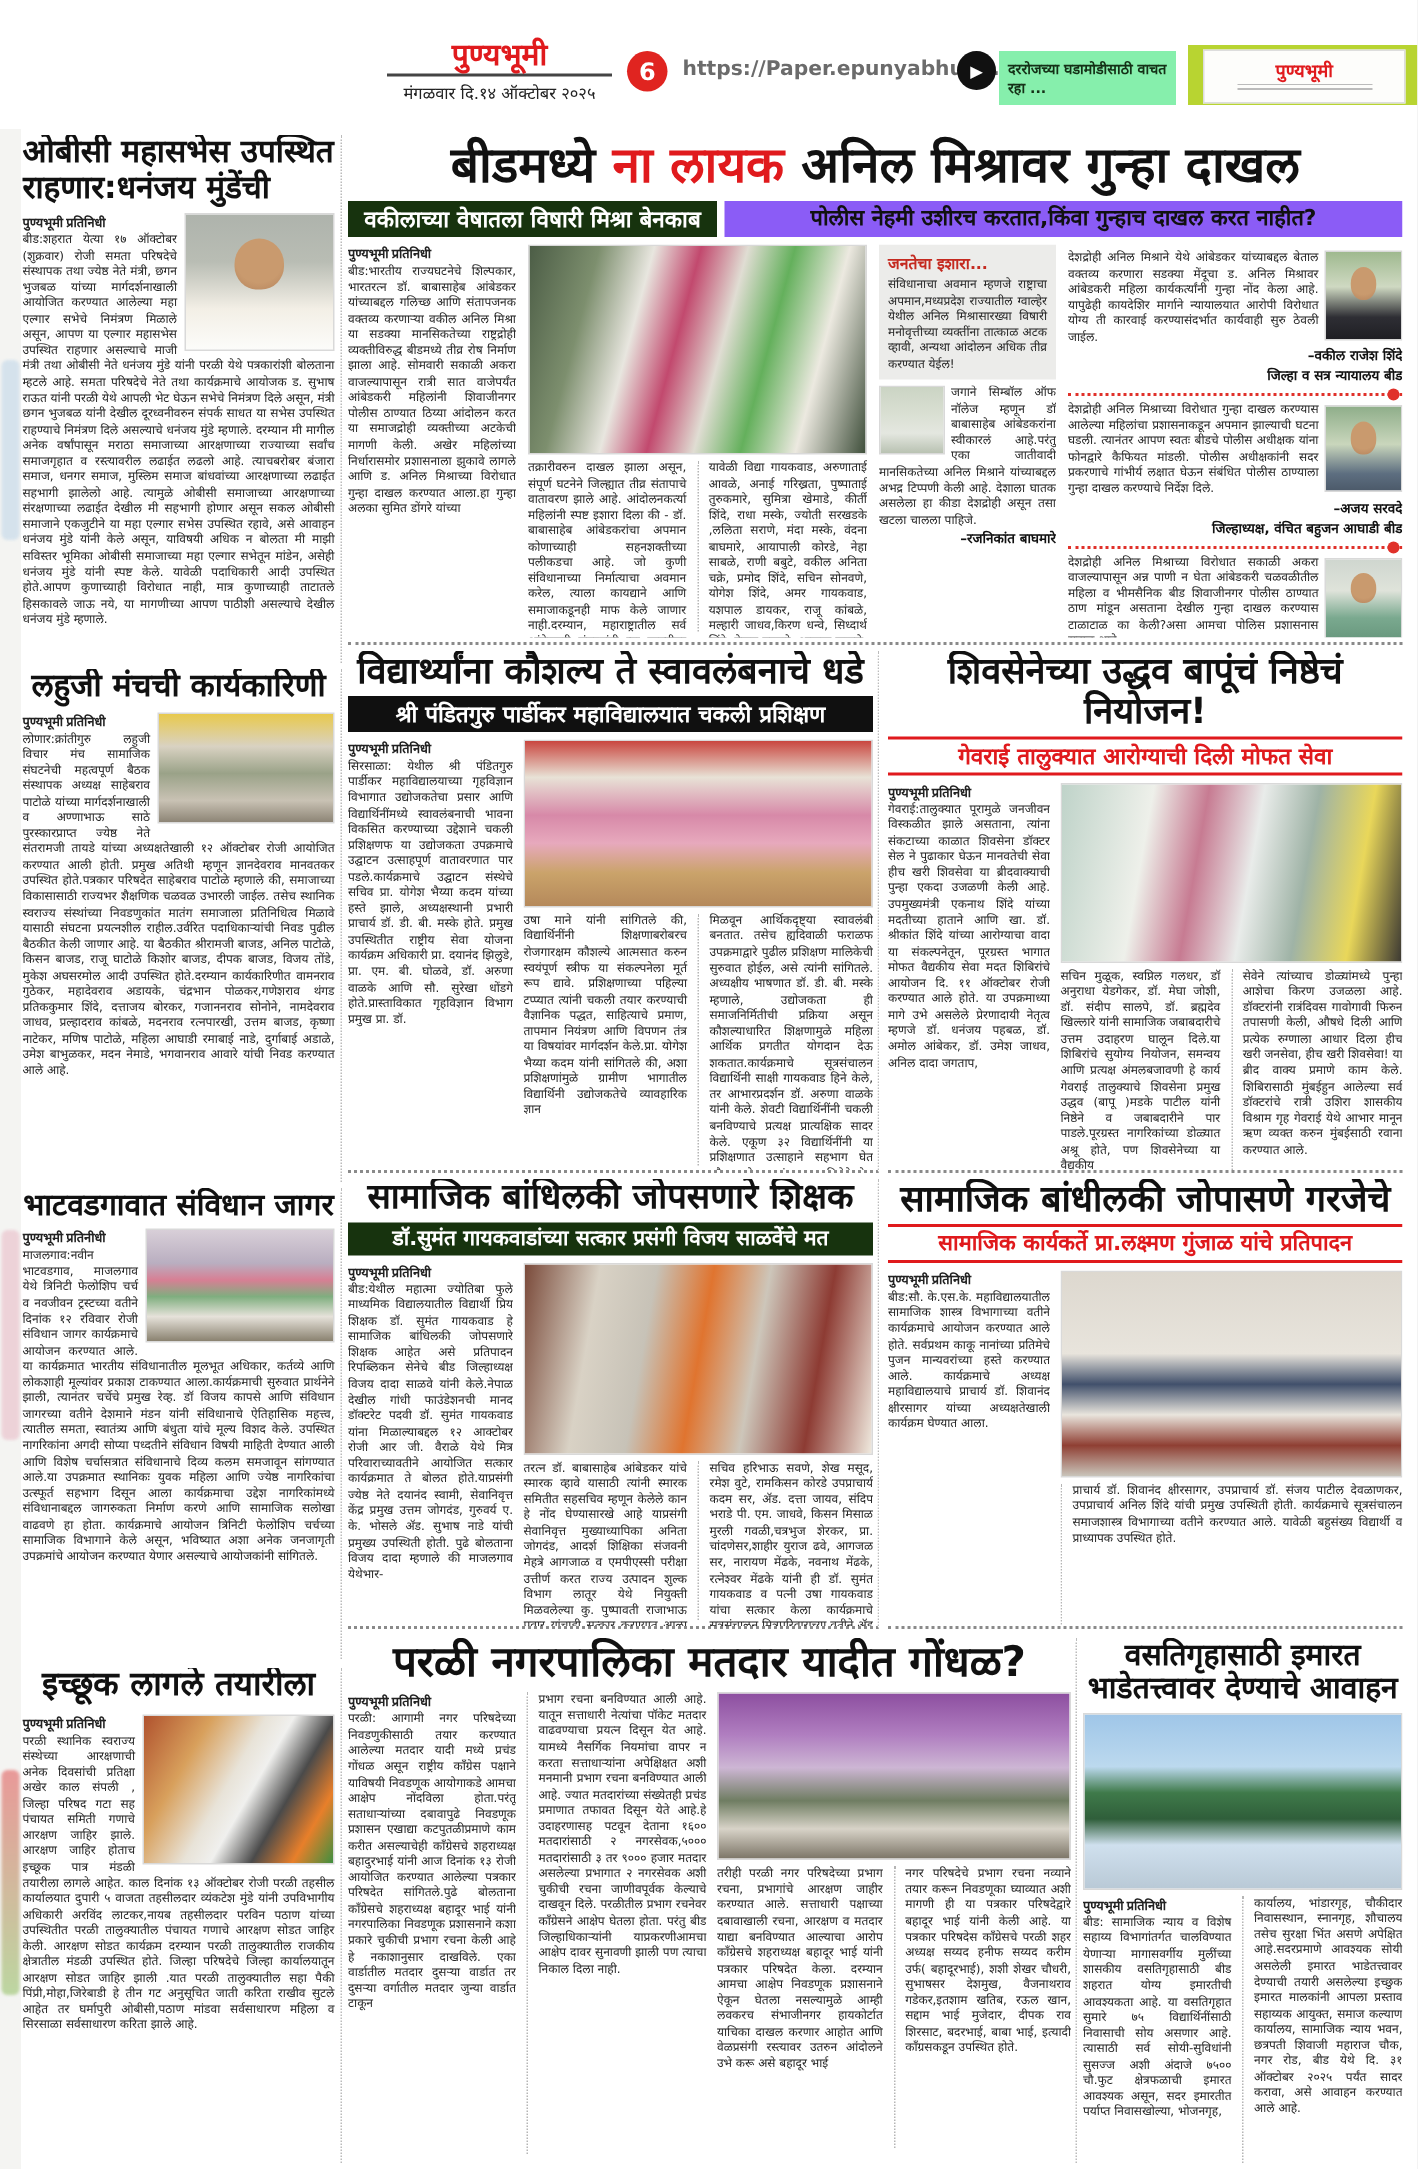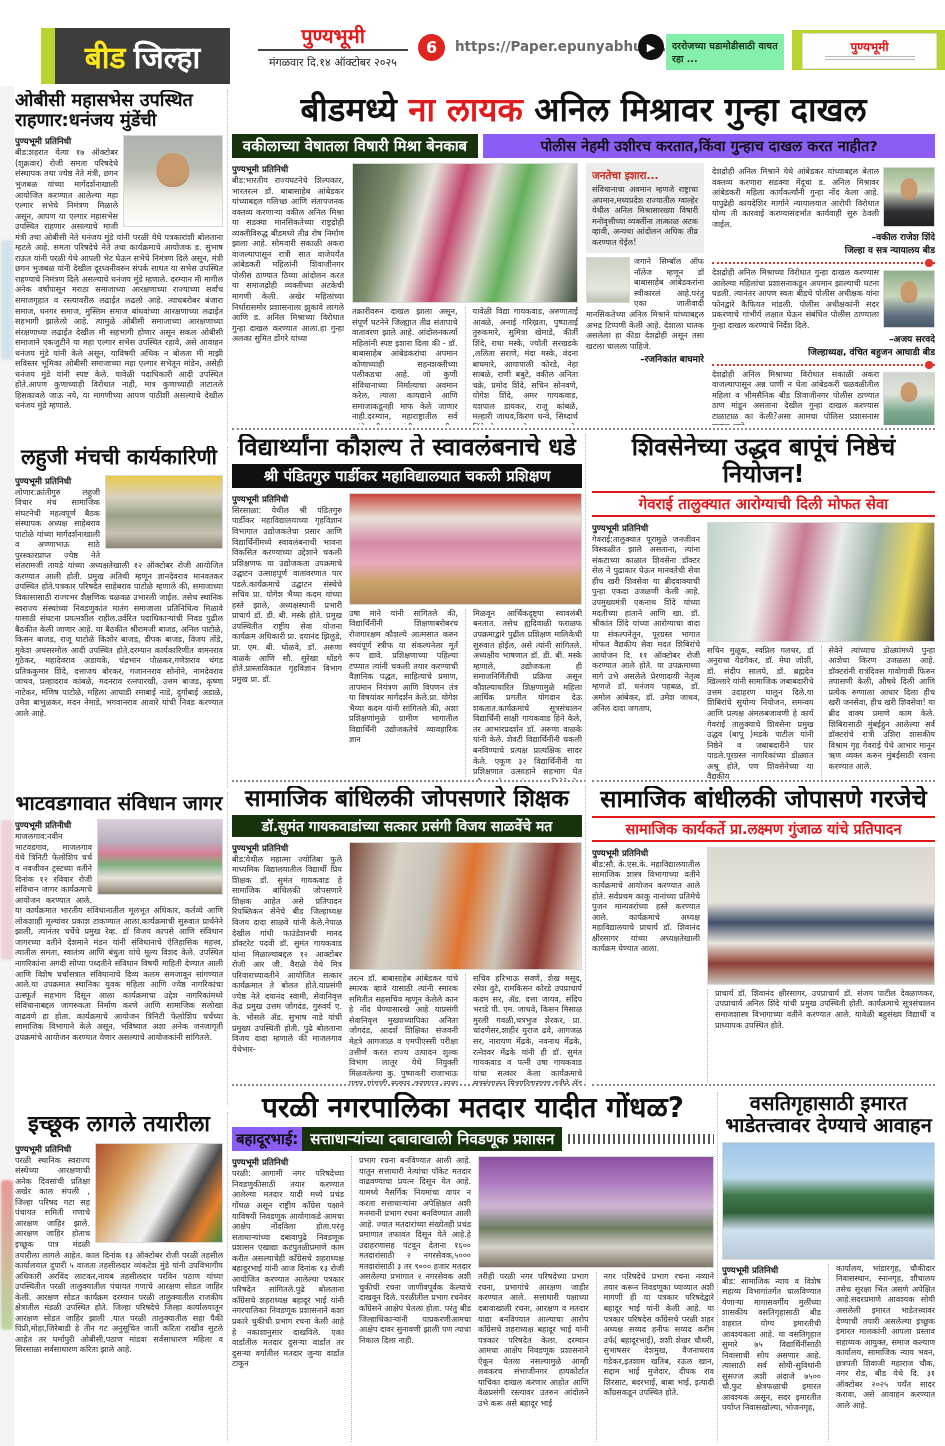--- a/index.html
+++ b/index.html
@@ -30,21 +30,21 @@
               display:flex;flex-direction:column;align-items:center;justify-content:center;}
   .mini-paper .t{color:#e01a1d;font-weight:bold;font-size:12px;line-height:1;}
   .mini-paper .l{width:90px;height:5px;margin-top:3px;background:repeating-linear-gradient(180deg,#bbb 0 1px,transparent 1px 3px);}
   
   .mainhead{position:absolute;left:232px;top:88px;width:703px;height:44px;text-align:center;
             font-weight:bold;font-size:33px;line-height:44px;color:#111;white-space:nowrap;}
   .mainhead .red{color:#e01a1d;}
   
   .art{position:absolute;overflow:hidden;box-sizing:border-box;}
   .a-title{font-weight:bold;color:#111;line-height:1.12;}
-  .byline{font-size:8.5px;font-weight:bold;color:#222;margin-bottom:2px;}
+  .byline{font-size:8.5px;font-weight:bold;color:#222;margin-bottom:2px;font-family:Liberation Serif, serif;}
   .body-t{font-size:8px;line-height:1.32;text-align:justify;color:#262626;}
   .subbar{font-weight:bold;text-align:center;}
   .sub-dkgreen{background:#17330e;color:#fff;}
   .sub-black{background:#101010;color:#fff;}
   .sub-yellow{background:#8b5cf6;color:#111;}
   .sub-redtext{color:#e01a1d;border-top:2px solid #e01a1d;border-bottom:2px solid #e01a1d;background:#fff;}
   .vline{border-left:1px dotted #b5b5b5;padding-left:7px;}
   .dotline{border-bottom:2px dotted #8a8a8a;}
   
   .ph{position:relative;background:#cfd6cf;overflow:hidden;border:1px solid #d9d9d9;box-sizing:border-box;}
@@ -78,24 +78,20 @@
 
 <div class="page">
 
   <div class="edge-strip">
     <div class="edge-blob" style="top:240px;height:120px;background:#bcd4e8;"></div>
     <div class="edge-blob" style="top:820px;height:140px;background:#e8b7c4;"></div>
     <div class="edge-blob" style="top:1180px;height:150px;background:linear-gradient(180deg,#e05050,#8fbf5f);"></div>
   </div>
 
   <div class="hdr">
-    <div class="district">
-      <span class="p1">बीड</span>
-      <span class="p2">जिल्हा</span>
-    </div>
     <div class="masthead-sm">
       <div class="m">पुण्यभूमी</div>
       <div class="d">मंगळवार दि.१४ ऑक्टोबर २०२५</div>
     </div>
     <div class="pgnum">6</div>
     <div class="hdr-url">https://Paper.epunyabhumi.in</div>
     <div class="play">▶</div>
     <div class="ticker">दररोजच्या घडामोडीसाठी वाचत रहा ...</div>
     <div class="mini-wrap">
       <div class="mini-paper">
@@ -103,21 +99,21 @@
         <div class="l"></div>
       </div>
     </div>
   </div>
 
   <div class="mainhead">
     <span>बीडमध्ये </span><span class="red">ना लायक</span><span> अनिल मिश्रावर गुन्हा दाखल</span>
   </div>
 
   <div class="art" style="left:15px;top:90px;width:213px;height:352px;border-right:1px dotted #bbb;padding-right:4px;">
-    <div class="a-title" style="font-size:18px;">ओबीसी महासभेस उपस्थित राहणार:धनंजय मुंडेंची</div>
+    <div class="a-title" style="font-size:21px;">ओबीसी महासभेस उपस्थित राहणार:धनंजय मुंडेंची</div>
     <div style="margin-top:5px;">
       <div class="ph ph-munde ph-face" style="float:right;width:100px;height:92px;margin:0 0 3px 5px;"></div>
       <div class="byline">पुण्यभूमी प्रतिनिधी</div>
       <div class="body-t" style="height:282px;">बीड:शहरात येत्या १७ ऑक्टोबर (शुक्रवार) रोजी समता परिषदेचे संस्थापक तथा ज्येष्ठ नेते मंत्री, छगन भुजबळ यांच्या मार्गदर्शनाखाली आयोजित करण्यात आलेल्या महा एल्गार सभेचे निमंत्रण मिळाले असून, आपण या एल्गार महासभेस उपस्थित राहणार असल्याचे माजी मंत्री तथा ओबीसी नेते धनंजय मुंडे यांनी परळी येथे पत्रकारांशी बोलताना म्हटले आहे. समता परिषदेचे नेते तथा कार्यक्रमाचे आयोजक ड. सुभाष राऊत यांनी परळी येथे आपली भेट घेऊन सभेचे निमंत्रण दिले असून, मंत्री छगन भुजबळ यांनी देखील दूरध्वनीवरुन संपर्क साधत या सभेस उपस्थित राहण्याचे निमंत्रण दिले असल्याचे धनंजय मुंडे म्हणाले. दरम्यान मी मागील अनेक वर्षांपासून मराठा समाजाच्या आरक्षणाच्या राज्याच्या सर्वांच समाजगृहात व रस्त्यावरील लढाईत लढलो आहे. त्याचबरोबर बंजारा समाज, धनगर समाज, मुस्लिम समाज बांधवांच्या आरक्षणाच्या लढाईत सहभागी झालेलो आहे. त्यामुळे ओबीसी समाजाच्या आरक्षणाच्या संरक्षणाच्या लढाईत देखील मी सहभागी होणार असून सकल ओबीसी समाजाने एकजुटीने या महा एल्गार सभेस उपस्थित रहावे, असे आवाहन धनंजय मुंडे यांनी केले असून, याविषयी अधिक न बोलता मी माझी सविस्तर भूमिका ओबीसी समाजाच्या महा एल्गार सभेतून मांडेन, असेही धनंजय मुंडे यांनी स्पष्ट केले. यावेळी पदाधिकारी आदी उपस्थित होते.आपण कुणाच्याही विरोधात नाही, मात्र कुणाच्याही ताटातले हिसकावले जाऊ नये, या मागणीच्या आपण पाठीशी असल्याचे देखील धनंजय मुंडे म्हणाले.</div>
     </div>
   </div>
 
   <div class="art" style="left:15px;top:446px;width:213px;height:342px;border-right:1px dotted #bbb;padding-right:4px;">
     <div class="a-title" style="font-size:21px;text-align:center;">लहुजी मंचची कार्यकारिणी</div>
     <div style="margin-top:5px;">
@@ -267,25 +263,20 @@
         <div class="ph ph-room" style="width:100%;height:138px;"></div>
         <div style="display:flex;gap:7px;margin-top:4px;height:96px;">
           <div class="body-t vline" style="flex:1;">प्राचार्य डॉ. शिवानंद क्षीरसागर, उपप्राचार्य डॉ. संजय पाटील देवळाणकर, उपप्राचार्य अनिल शिंदे यांची प्रमुख उपस्थिती होती. कार्यक्रमाचे सूत्रसंचालन समाजशास्त्र विभागाच्या वतीने करण्यात आले. यावेळी बहुसंख्य विद्यार्थी व प्राध्यापक उपस्थित होते.</div>
         </div>
       </div>
     </div>
   </div>
 
   <div class="art" style="left:232px;top:1092px;width:486px;height:350px;border-right:1px dotted #bbb;padding-right:3px;">
     <div class="a-title" style="font-size:28px;text-align:center;">परळी नगरपालिका मतदार यादीत गोंधळ?</div>
-    <div style="display:flex;align-items:stretch;height:24px;margin-top:4px;">
-      <div class="subbar sub-yellow" style="padding:0 4px;line-height:24px;font-size:15px;">बहादूरभाई:</div>
-      <div class="subbar sub-dkgreen" style="padding:0 8px;line-height:24px;font-size:15px;">सत्ताधाऱ्यांच्या दबावाखाली निवडणूक प्रशासन</div>
-      <div class="hatch" style="flex:1;height:10px;align-self:center;margin-left:6px;"></div>
-    </div>
     <div style="display:flex;gap:7px;margin-top:5px;height:308px;">
       <div style="width:112px;overflow:hidden;">
         <div class="byline">पुण्यभूमी प्रतिनिधी</div>
         <div class="body-t">परळी: आगामी नगर परिषदेच्या निवडणुकीसाठी तयार करण्यात आलेल्या मतदार यादी मध्ये प्रचंड गोंधळ असून राष्ट्रीय कॉंग्रेस पक्षाने याविषयी निवडणूक आयोगाकडे आमचा आक्षेप नोंदविला होता.परंतू सताधाऱ्यांच्या दबावापुढे निवडणूक प्रशासन एखाद्या कटपुतळीप्रमाणे काम करीत असल्याचेही कॉंग्रेसचे शहराध्यक्ष बहादुरभाई यांनी आज दिनांक १३ रोजी आयोजित करण्यात आलेल्या पत्रकार परिषदेत सांगितले.पुढे बोलताना कॉंग्रेसचे शहराध्यक्ष बहादूर भाई यांनी नगरपालिका निवडणूक प्रशासनाने कशा प्रकारे चुकीची प्रभाग रचना केली आहे हे नकाशानुसार दाखविले. एका वार्डातील मतदार दुसऱ्या वार्डात तर दुसऱ्या वर्गातील मतदार जुन्या वार्डात टाकून</div>
       </div>
       <div class="body-t vline" style="width:112px;overflow:hidden;">प्रभाग रचना बनविण्यात आली आहे. यातून सत्ताधारी नेत्यांचा पॉकेट मतदार वाढवण्याचा प्रयत्न दिसून येत आहे. यामध्ये नैसर्गिक नियमांचा वापर न करता सत्ताधाऱ्यांना अपेक्षिक्षत अशी मनमानी प्रभाग रचना बनविण्यात आली आहे. ज्यात मतदारांच्या संख्येतही प्रचंड प्रमाणात तफावत दिसून येते आहे.हे उदाहरणासह पटवून देताना १६०० मतदारांसाठी २ नगरसेवक,५००० मतदारांसाठी ३ तर ९००० हजार मतदार असलेल्या प्रभागात २ नगरसेवक अशी चुकीची रचना जाणीवपूर्वक केल्याचे दाखवून दिले. परळीतील प्रभाग रचनेवर कॉंग्रेसने आक्षेप घेतला होता. परंतु बीड जिल्हाधिकाऱ्यांनी याप्रकरणीआमचा आक्षेप दावर सुनावणी झाली पण त्याचा निकाल दिला नाही.</div>
       <div style="flex:1;overflow:hidden;">
         <div class="ph ph-press" style="width:100%;height:112px;"></div>
         <div style="display:flex;gap:7px;margin-top:4px;height:188px;">
           <div class="body-t" style="flex:1;">तरीही परळी नगर परिषदेच्या प्रभाग रचना, प्रभागांचे आरक्षण जाहीर करण्यात आले. सत्ताधारी पक्षाच्या दबावाखाली रचना, आरक्षण व मतदार याद्या बनविण्यात आल्याचा आरोप कॉंग्रेसचे शहराध्यक्ष बहादूर भाई यांनी पत्रकार परिषदेत केला. दरम्यान आमचा आक्षेप निवडणूक प्रशासनाने ऐकून घेतला नसल्यामुळे आम्ही लवकरच संभाजीनगर हायकोर्टात याचिका दाखल करणार आहोत आणि वेळप्रसंगी रस्त्यावर उतरुन आंदोलने उभे करू असे बहादूर भाई</div>

